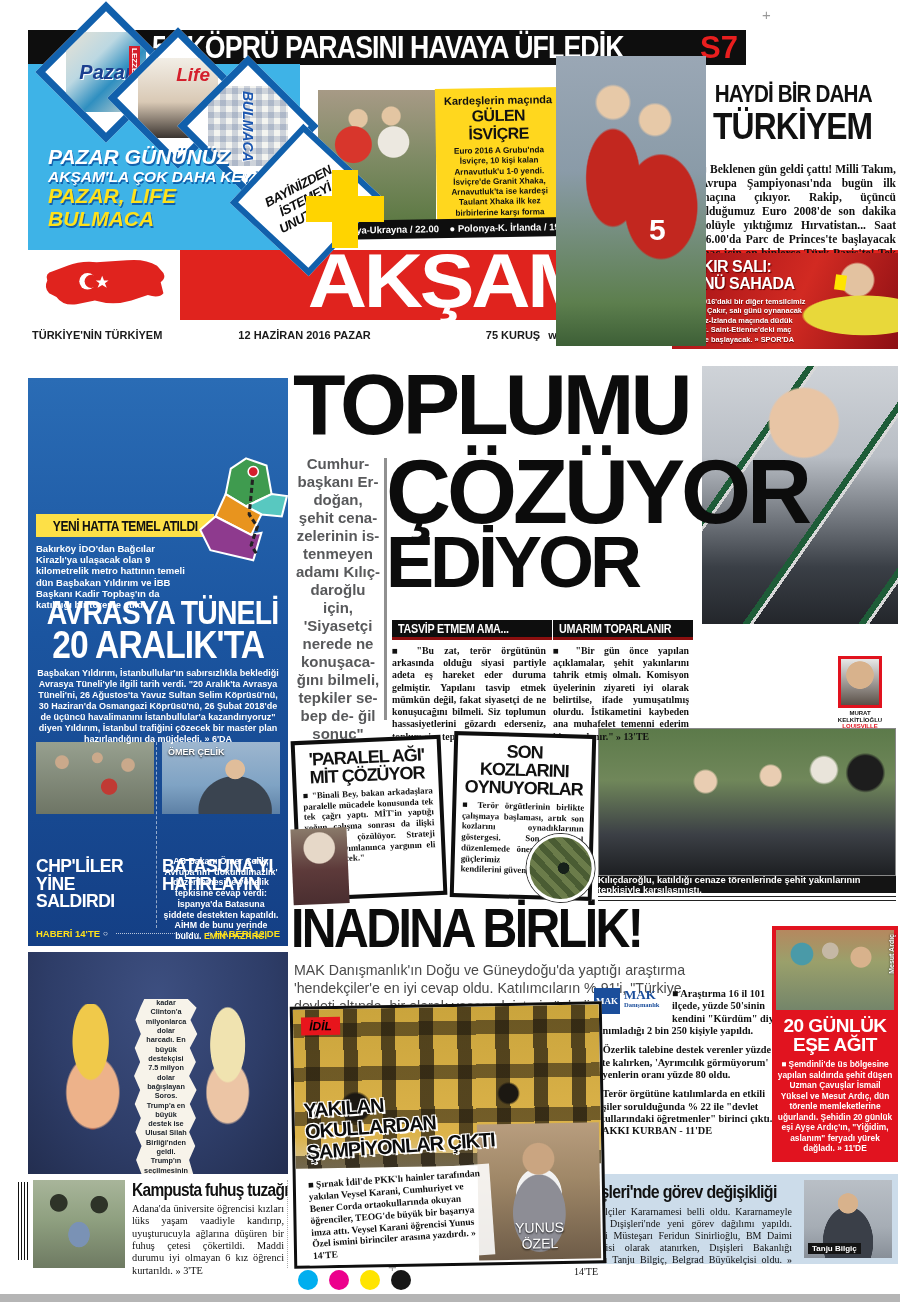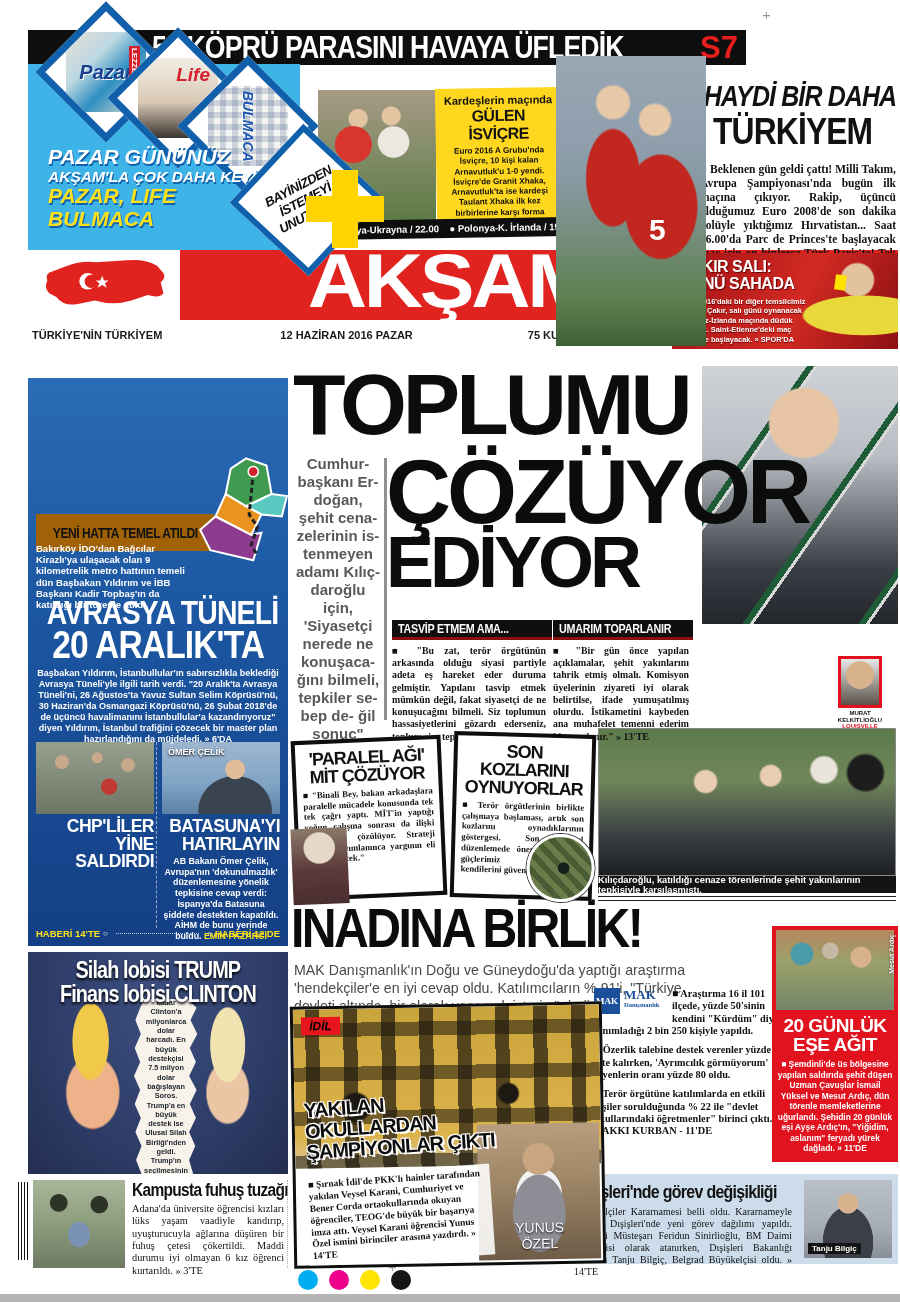--- a/index.html
+++ b/index.html
@@ -62,70 +62,70 @@
 
   
   .players-photo{left:556px;top:56px;width:150px;height:290px;z-index:8;background:
     radial-gradient(circle at 38% 16%,#e7c9a8 0 6%,transparent 7%),
     radial-gradient(circle at 66% 22%,#e7c9a8 0 6%,transparent 7%),
     radial-gradient(ellipse at 38% 42%,#c2271f 0 20%,transparent 21%),
     radial-gradient(ellipse at 70% 52%,#c2271f 0 24%,transparent 25%),
     linear-gradient(180deg,#9aa7b5 0%,#8a9ba8 40%,#5d7f4e 85%,#3d5f36 100%);}
   .jersey-num{position:absolute;left:62%;top:54%;color:#fff;font-weight:bold;font-size:30px;}
   .turkiyem-t{left:688px;top:82px;width:210px;line-height:1;z-index:3;}
-  .tt1{font-size:29px;font-weight:bold;letter-spacing:-1px;text-align:center;font-style:italic;}
+  .tt1{font-size:24px;font-weight:bold;letter-spacing:-1px;text-align:center;}
   .tt2{font-size:37px;font-weight:bold;letter-spacing:-1px;text-align:center;margin-top:2px;}
   .turkiyem-b{left:700px;top:162px;width:196px;font-size:11.5px;line-height:1.22;z-index:3;}
 
   
   .masthead{left:28px;top:250px;width:870px;height:70px;background:#e0231e;}
   .mast-white{left:28px;top:250px;width:152px;height:70px;background:#fff;display:flex;align-items:center;justify-content:center;z-index:2;}
   .mast-title{left:180px;top:244px;width:500px;height:76px;color:#fff;font-weight:bold;font-size:76px;
     letter-spacing:-3px;line-height:74px;text-align:center;transform:scaleX(1.08);transform-origin:0 50%;z-index:2;}
   .cakir{left:672px;top:253px;width:226px;height:96px;z-index:5;overflow:hidden;
     background:radial-gradient(ellipse at 85% 65%,#e8d83a 0 22%,transparent 23%),
     radial-gradient(circle at 82% 28%,#e3c2a0 0 8%,transparent 9%),
     linear-gradient(115deg,#a11016 0%,#d22a22 55%,#8c0f14 100%);padding:6px 8px;box-sizing:border-box;}
   .cakir-t{color:#fff;font-weight:bold;font-size:16px;line-height:1.05;letter-spacing:-.5px;text-shadow:1px 1px 1px #600;}
   .cakir-b{color:#fff;font-weight:bold;font-size:7.4px;line-height:1.3;width:132px;margin-top:4px;text-shadow:0 1px 1px #600;}
   .ycard{position:absolute;right:52px;top:22px;width:11px;height:15px;background:#ffe400;transform:rotate(8deg);}
   .infoline{left:28px;top:322px;width:870px;height:26px;display:flex;align-items:center;font-size:11px;font-weight:bold;color:#1a1a1a;}
   .infoline .t1{margin-left:4px;}
-  .infoline .t2{margin-left:118px;}
+  .infoline .t2{margin-left:76px;}
   .infoline .t3{margin-left:115px;}
   .infoline .t4{margin-left:8px;}
 
   
   .blue-panel{left:28px;top:378px;width:260px;height:568px;background:linear-gradient(180deg,#2a6cb5 0%,#1b55a0 45%,#143f85 100%);}
   .worker-photo{left:36px;top:386px;width:244px;height:126px;background:
     radial-gradient(circle at 16% 30%,#f5f5f3 0 8%,transparent 9%),
     radial-gradient(circle at 44% 24%,#f5f5f3 0 8%,transparent 9%),
     radial-gradient(circle at 74% 28%,#f5f5f3 0 8%,transparent 9%),
     linear-gradient(180deg,#93a7b8 0%,#a8b5a8 45%,#9ab864 72%,#86a84e 100%);}
   .ay-logo{position:absolute;right:10px;top:10px;width:34px;height:34px;border-radius:50%;background:#fff;
     display:flex;align-items:center;justify-content:center;color:#2a7cc0;font-weight:bold;font-size:14px;}
   .metro-map{left:190px;top:452px;width:102px;height:130px;z-index:3;}
-  .badge{left:36px;top:514px;width:178px;height:37px;background:#a16207;display:flex;align-items:center;justify-content:center;
+  .badge{left:36px;top:514px;width:178px;height:23px;background:#fde047;display:flex;align-items:center;justify-content:center;
     font-weight:bold;font-size:14px;letter-spacing:-.5px;z-index:2;}
   .metro-intro{left:36px;top:543px;width:152px;color:#fff;font-weight:bold;font-size:9.5px;line-height:1.18;z-index:2;}
   .avr1{left:28px;top:596px;width:260px;text-align:center;color:#fff;font-weight:bold;font-size:33px;letter-spacing:-1px;line-height:1;z-index:4;}
   .avr2{left:28px;top:625px;width:260px;text-align:center;color:#fff;font-weight:bold;font-size:39px;letter-spacing:-1px;line-height:1;z-index:4;}
   .avr-body{left:33px;top:668px;width:250px;color:#fff;font-weight:bold;font-size:9px;line-height:1.22;text-align:center;z-index:4;}
   .chp-photo{left:36px;top:742px;width:118px;height:72px;background:
     radial-gradient(circle at 22% 28%,#caa98b 0 6%,transparent 7%),
     radial-gradient(circle at 52% 22%,#caa98b 0 6%,transparent 7%),
     radial-gradient(circle at 78% 32%,#caa98b 0 6%,transparent 7%),
     radial-gradient(circle at 62% 62%,#c03a34 0 9%,transparent 10%),
     linear-gradient(180deg,#97a08f 0%,#6e7565 100%);}
   .celik-photo{left:162px;top:742px;width:118px;height:72px;background:
     radial-gradient(circle at 62% 38%,#e0bd9a 0 11%,transparent 12%),
     radial-gradient(ellipse at 62% 95%,#3a4450 0 35%,transparent 36%),
     linear-gradient(180deg,#9db6cf 0%,#7fa3c4 60%,#5d80a5 100%);}
   .celik-label{position:absolute;left:6px;top:5px;color:#fff;font-weight:bold;font-size:9px;line-height:1.15;text-shadow:0 1px 2px #000;}
-  .colh{color:#fff;font-weight:bold;font-size:17.5px;letter-spacing:-.5px;line-height:1;text-align:right;}
+  .colh{color:#fff;font-weight:bold;font-size:17.5px;letter-spacing:-.5px;line-height:1;text-align:left;margin-top:40px;}
   .colb{color:#fff;font-weight:bold;font-size:8.8px;line-height:1.22;text-align:center;}
   .vdash{left:156px;top:742px;width:0;height:186px;border-left:1px dashed rgba(255,255,255,.55);}
   .panel-foot{left:36px;top:928px;width:244px;display:flex;align-items:center;color:#ffe11a;font-weight:bold;font-size:9.5px;}
   .panel-foot .dots{flex:1;border-top:1px dotted rgba(255,255,255,.7);margin:0 5px;}
   .panel-foot .o{color:#fff;font-size:8px;margin:0 3px;}
   .yel{color:#ffe11a;}
 
   
   .usa-box{left:28px;top:952px;width:260px;height:222px;background:radial-gradient(ellipse at 50% 20%,#3d4f80 0%,#2e3d68 60%,#232e50 100%);overflow:hidden;}
   .usa-t{position:absolute;left:0;top:6px;width:100%;text-align:center;color:#fff;font-weight:bold;font-size:23px;
@@ -391,24 +391,20 @@
   </div>
   <div class="abs panel-foot">
     <span>HABERİ 14'TE</span>
     <span class="o">○</span>
     <span class="dots"></span>
     <span class="o">○</span>
     <span>HABERİ 12'DE</span>
   </div>
 
   <div class="abs usa-box">
-    <div class="usa-t">
-      <div><span class="sqzc">Silah lobisi TRUMP</span></div>
-      <div><span class="sqzc">Finans lobisi CLINTON</span></div>
-    </div>
     <div class="trump-face"></div>
     <div class="clinton-face"></div>
     <div class="torn">
       <p>Wall Street'in yatırım ve finans devleri bugüne kadar Clinton'a milyonlarca dolar harcadı. En büyük destekçisi 7.5 milyon dolar bağışlayan Soros. Trump'a en büyük destek ise Ulusal Silah Birliği'nden geldi. Trump'ın seçilmesinin küresel bir ticaret savaşının tetikleyeceği öngörülüyor. » 7'DE</p>
     </div>
   </div>
 
   <div class="abs barcode"></div>
   <div class="abs kampus-photo"></div>
   <div class="abs kampus-t"><span class="sqz b">Kampusta fuhuş tuzağı</span></div>

